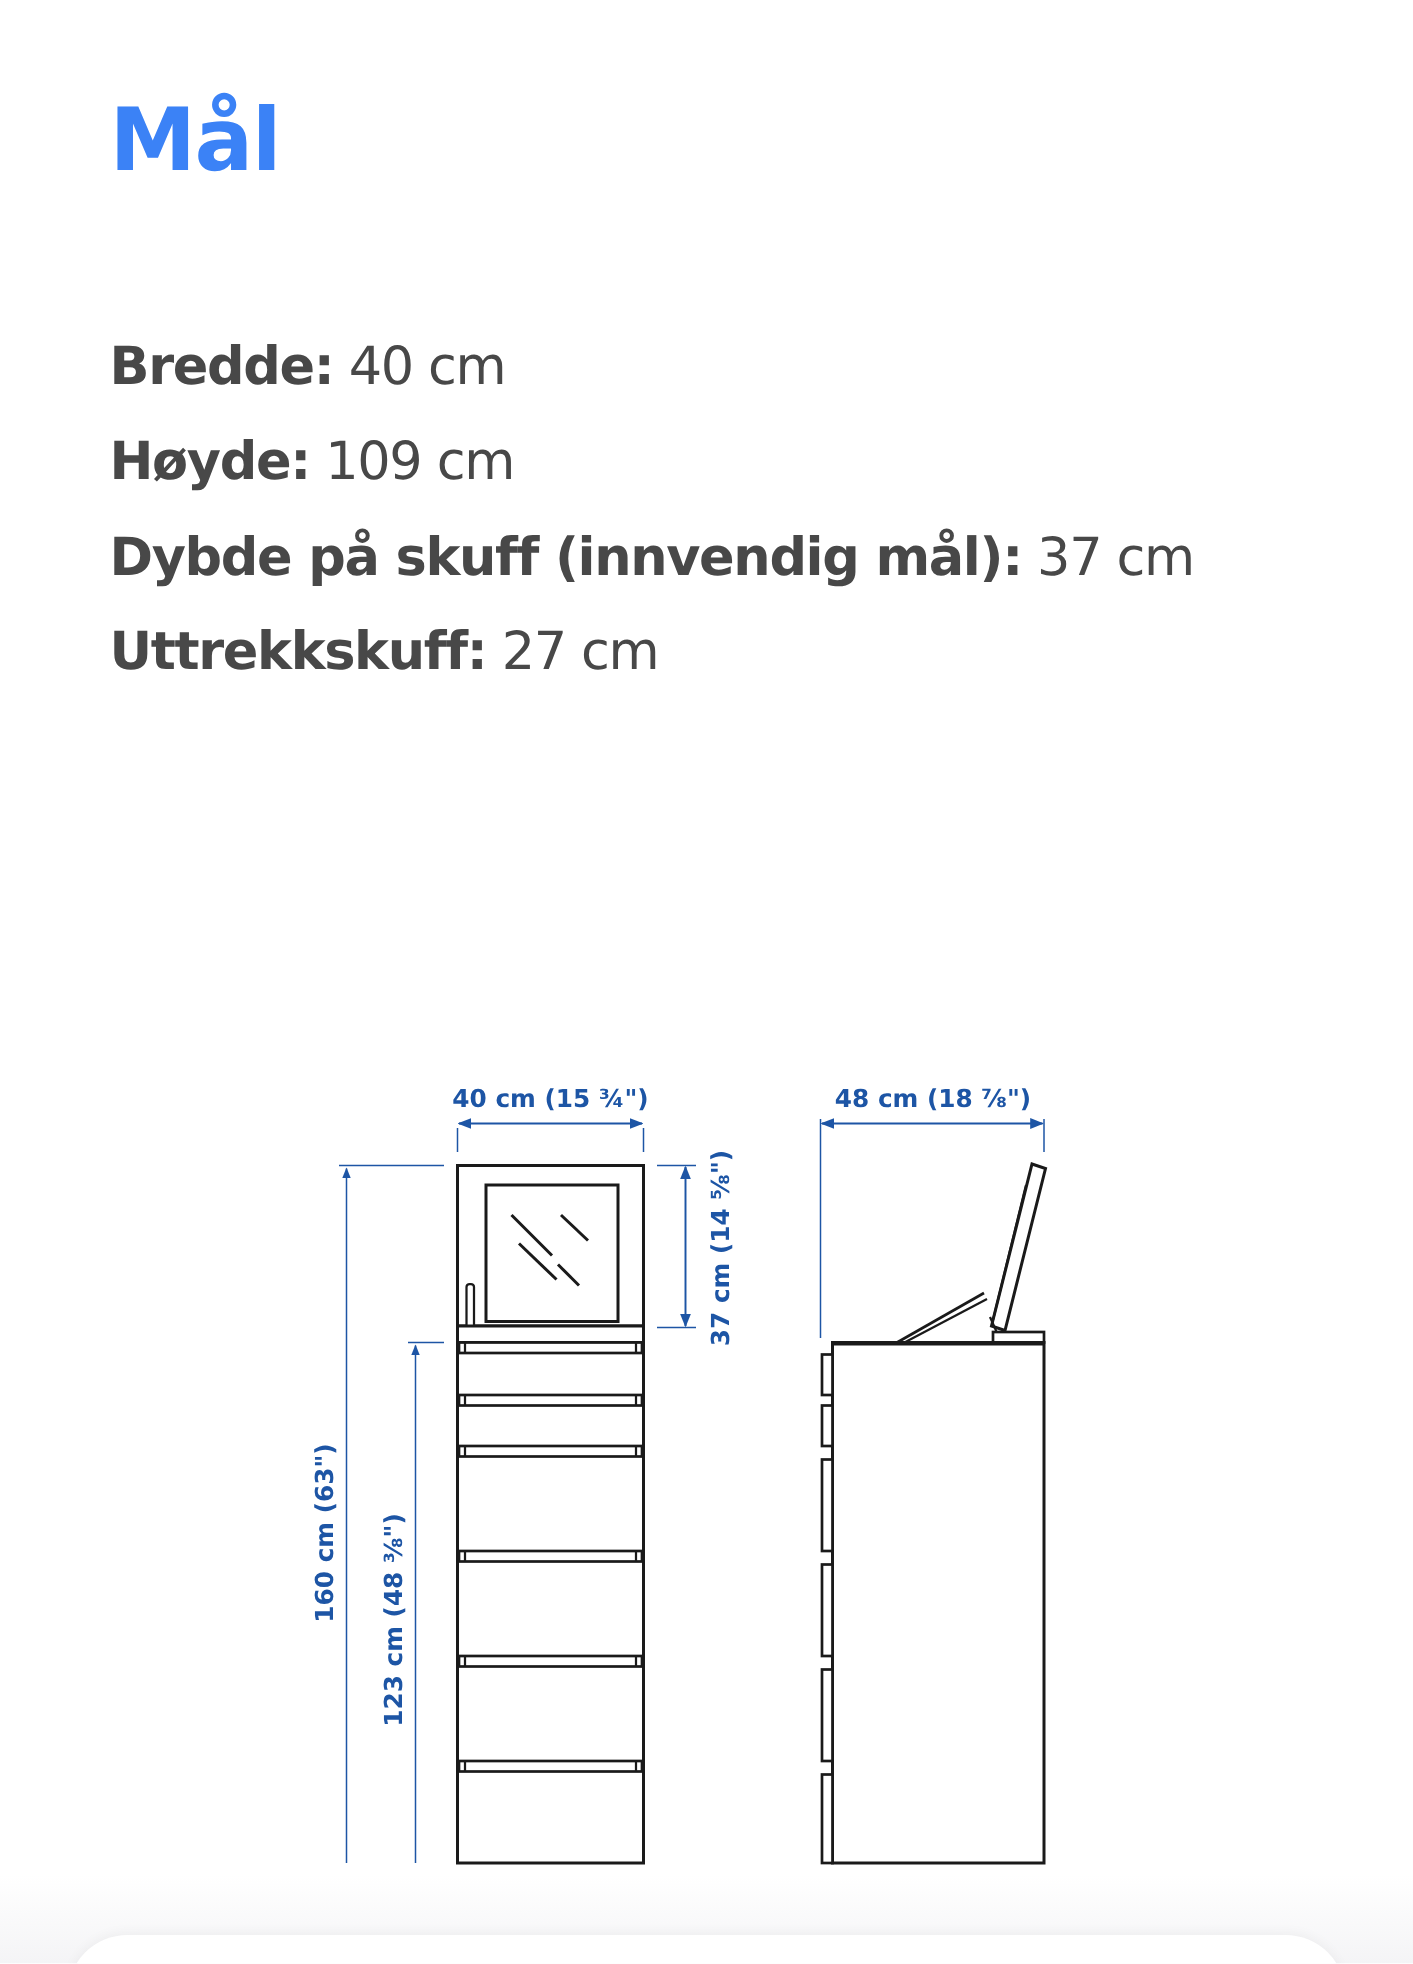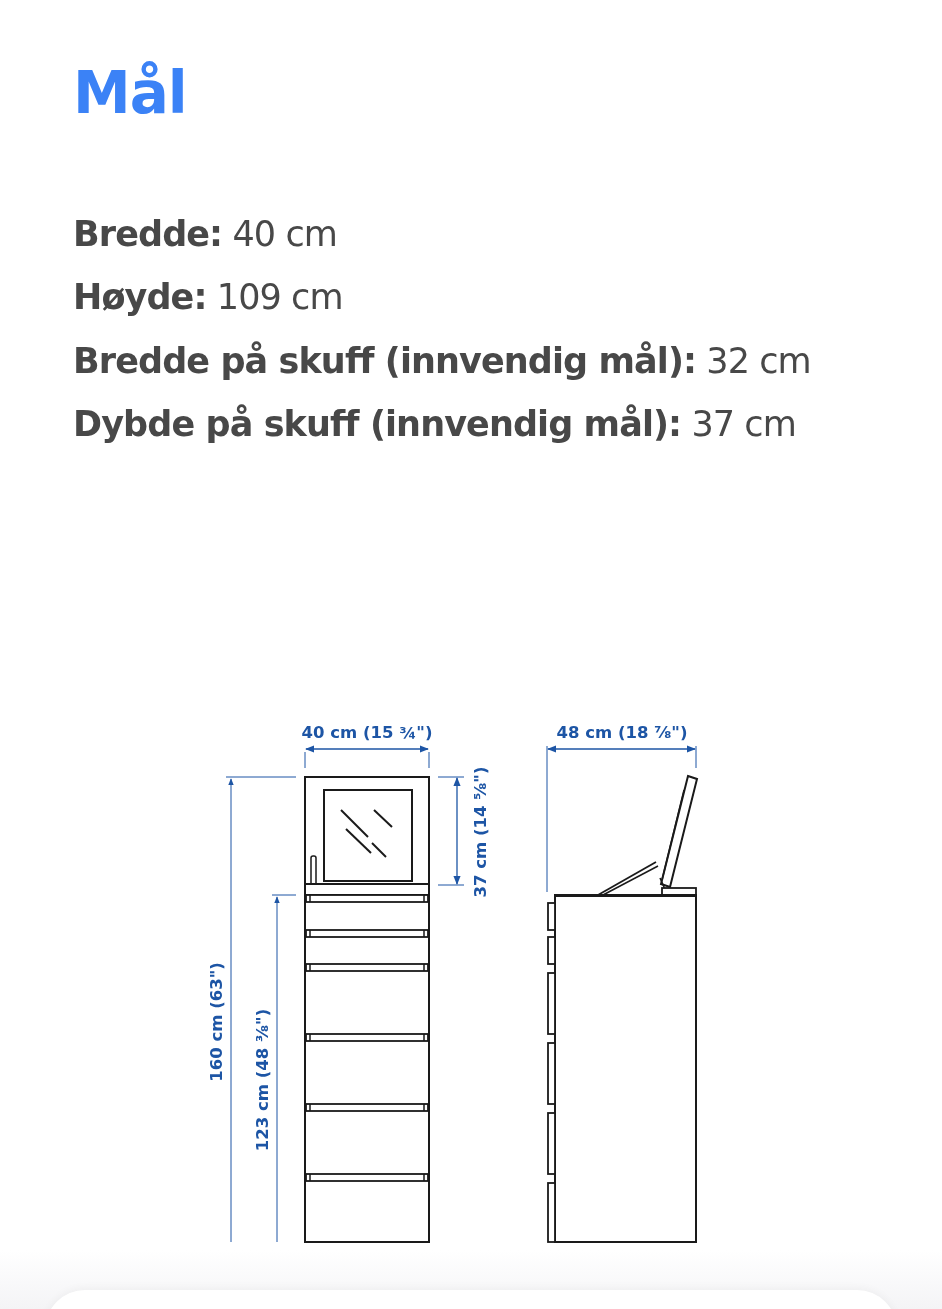--- a/index.html
+++ b/index.html
@@ -8,21 +8,21 @@
       background: #ffffff;
       font-family: "DejaVu Sans", "Liberation Sans", sans-serif;
       color: #484848;
       position: relative;
     }
     .title {
       position: absolute; left: 73px; top: 62px;
       font-size: 58px; font-weight: bold; color: #3b82f6;
       letter-spacing: -1px; margin: 0; line-height: 1.1;
     }
-    .specs { position: absolute; left: 73px; top: 203px; margin: 0; padding: 0; list-style: none; }
+    .specs { position: absolute; left: 73px; top: 214px; margin: 0; padding: 0; list-style: none; }
     .spec {
       font-size: 35px; line-height: 63.3px; white-space: nowrap;
       letter-spacing: -0.9px; color: #484848;
     }
     .spec .lbl { font-weight: bold; }
     .spec .val { font-weight: normal; }
     .diagram { position: absolute; left: 0; top: 0; }
     .bottom-fade {
       position: absolute; left: 0; top: 1250px; width: 942px; height: 59px;
       background: linear-gradient(#ffffff, #f4f4f6);
@@ -35,22 +35,22 @@
     .dim-text { font-family: "DejaVu Sans", sans-serif; font-weight: bold; fill: #1d55a5; font-size: 16.5px; }
   </style>
 </head>
 <body>
 
 <h1 class="title">Mål</h1>
 
 <ul class="specs">
   <li class="spec"><span class="lbl">Bredde:</span><span class="val"> 40 cm</span></li>
   <li class="spec"><span class="lbl">Høyde:</span><span class="val"> 109 cm</span></li>
-  <li class="spec"><span class="lbl">Bredde på skuff (innvendig mål):</span><span class="val"> 32 cm</span></li>
   <li class="spec"><span class="lbl">Dybde på skuff (innvendig mål):</span><span class="val"> 37 cm</span></li>
+  <li class="spec"><span class="lbl">Uttrekkskuff:</span><span class="val"> 27 cm</span></li>
 </ul>
 
 <svg class="diagram" width="942" height="1309" viewBox="0 0 942 1309">
   <defs>
     <marker id="arr" viewBox="0 0 10 10" refX="9" refY="5" markerWidth="7" markerHeight="7" orient="auto-start-reverse">
       <path d="M0,1 L10,5 L0,9 z" fill="#1d55a5"></path>
     </marker>
   </defs>
 
   <g>

